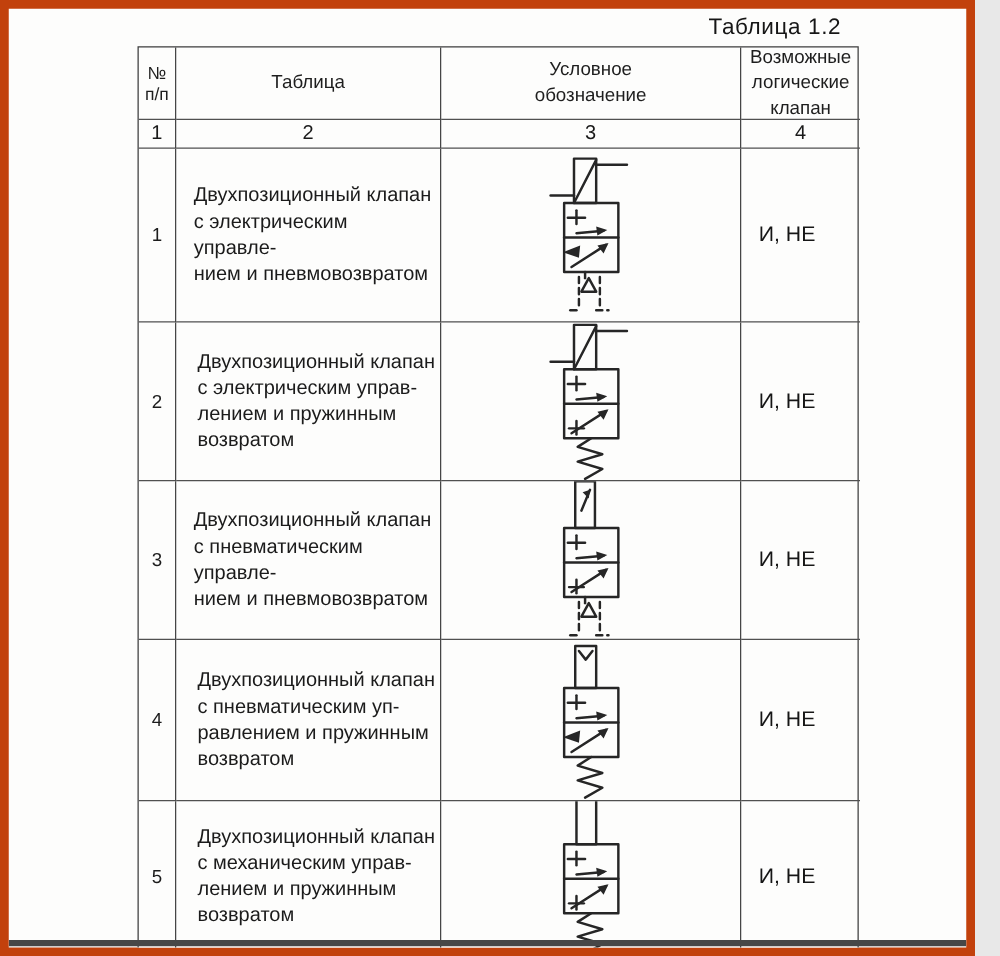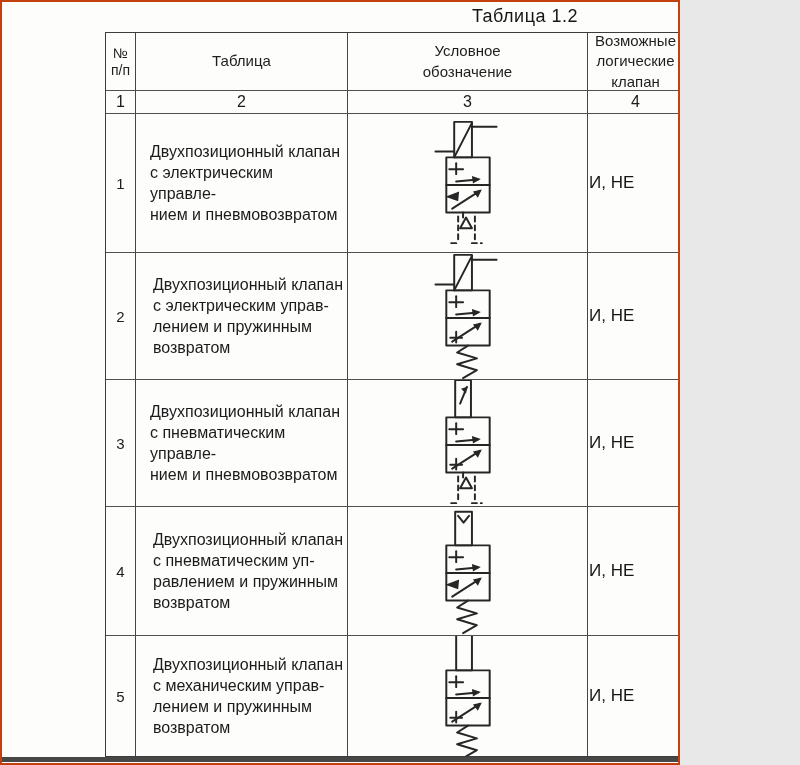--- a/index.html
+++ b/index.html
@@ -3,24 +3,24 @@
 <meta charset="utf-8">
 <style>
   html, body {
     margin: 0;
     padding: 0;
     background: #e8e8e8;
     font-family: "Liberation Sans", sans-serif;
   }
   .page {
     position: relative;
-    width: 680px;
+    width: 780px;
     height: 765px;
     background: #fdfdfc;
-    border: 2px solid #c2410c;
+    border: 7px solid #c2410c;
     box-sizing: border-box;
     overflow: hidden;
     color: #1c1c1c;
   }
   .scan-edge-bottom {
     position: absolute;
     left: 0;
     bottom: 1px;
     width: 100%;
     height: 5px;
@@ -85,21 +85,21 @@
     font-size: 16px;
     line-height: 1.32;
     white-space: pre-line;
     color: #1b1b1b;
   }
   .func {
     justify-content: flex-start;
   }
   .func-text {
     font-size: 17px;
-    margin-left: 1px;
+    margin-left: 14px;
     color: #161616;
   }
   .sym-cell { }
   .sym-slot {
     width: 92px;
     height: 138px;
     display: flex;
     align-items: center;
     justify-content: center;
   }

